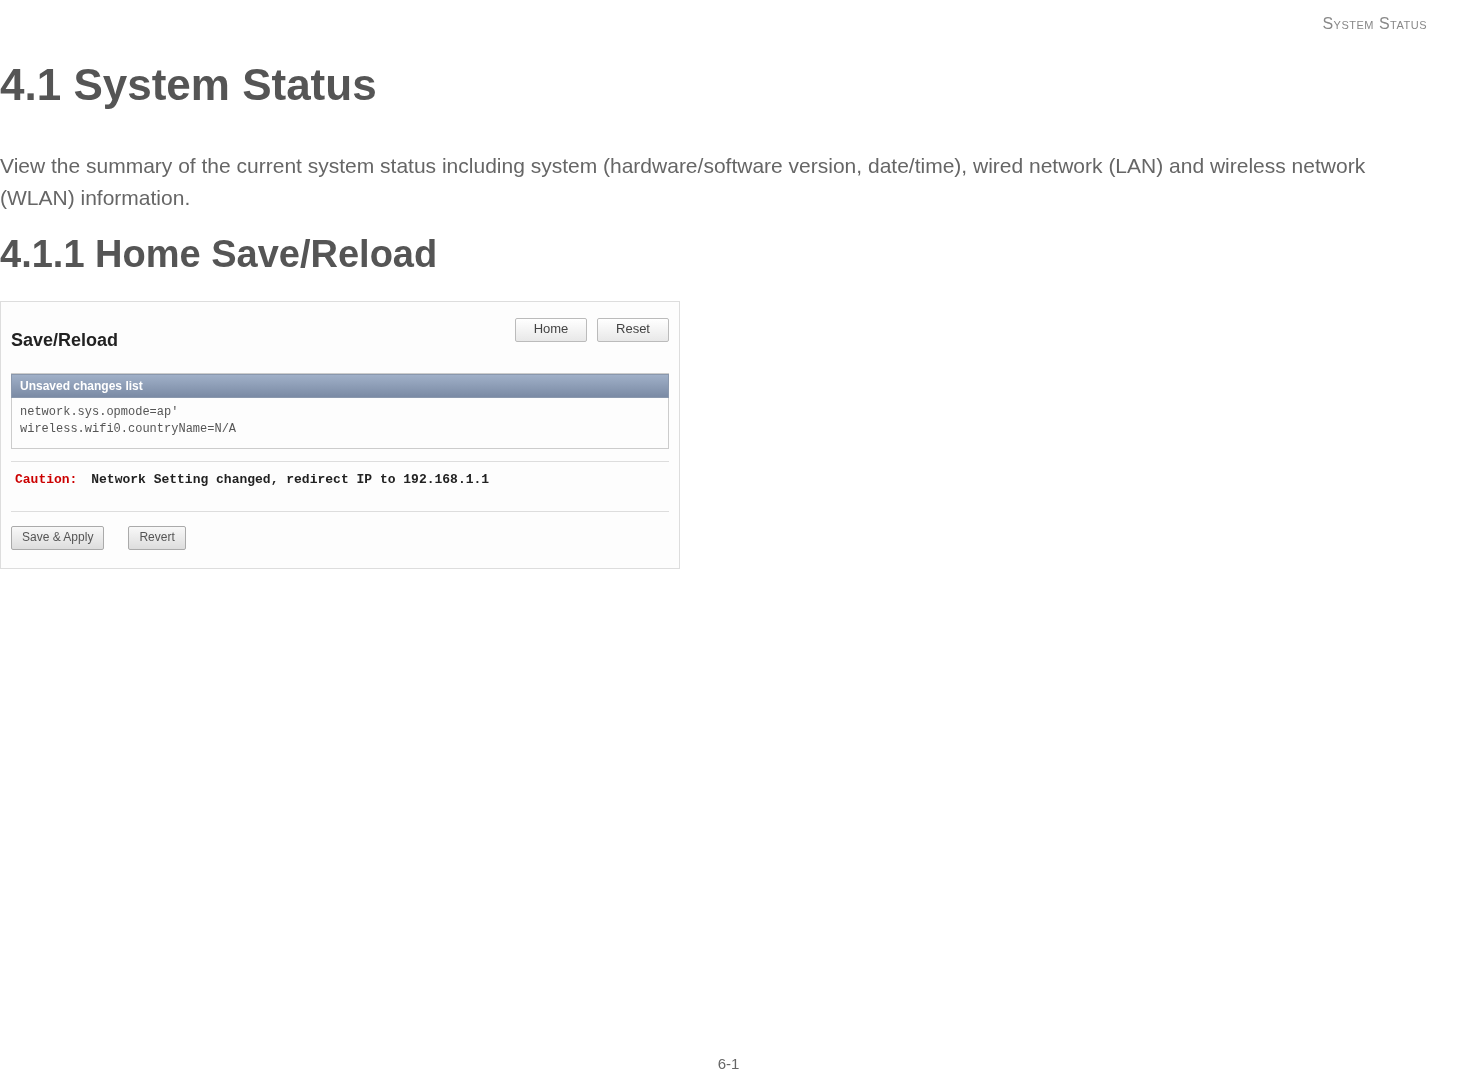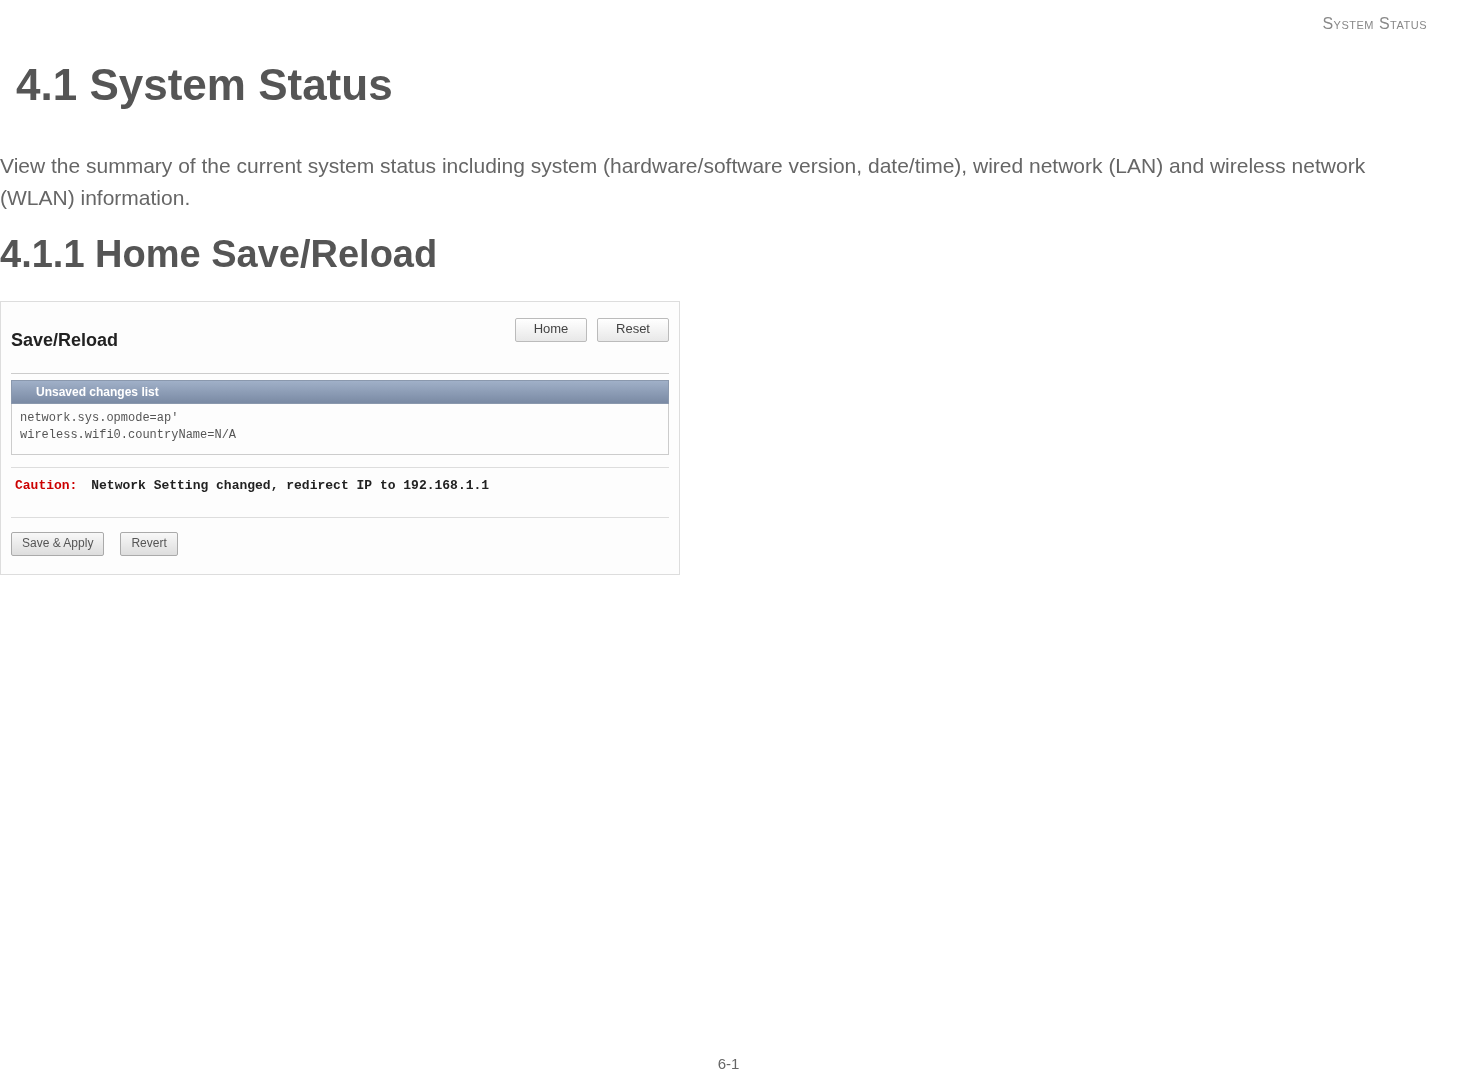--- a/index.html
+++ b/index.html
@@ -22,21 +22,20 @@
     }
     .content {
       padding: 50px 0 0 0;
     }
     h1.section-heading {
       font-family: Verdana, Geneva, sans-serif;
       font-size: 44px;
       font-weight: bold;
       color: #555;
       margin: 10px 0 40px 0;
-      padding-left: 16px;
     }
     p.intro {
       font-size: 21px;
       color: #666;
       line-height: 1.5;
       margin: 0 0 20px 0;
       max-width: 1440px;
     }
     h2.subsection-heading {
       font-family: Verdana, Geneva, sans-serif;
@@ -97,24 +96,24 @@
     }
     .ss-panel {
       margin: 14px 10px 8px 10px;
       border-top: 1px solid #ccc;
     }
     .ss-panel-header {
       background: linear-gradient(#a0b0c8, #7a8aa4);
       color: #fff;
       font-size: 12px;
       font-weight: bold;
-      padding: 4px 24px;
+      padding: 4px 8px;
       filter: blur(0.3px);
       border: 1px solid #8a98ad;
-      margin-top: 6px;
+      margin-top: 0;
     }
     .ss-panel-body {
       border: 1px solid #ccc;
       border-top: none;
       padding: 6px 8px 10px 8px;
       font-family: Liberation Mono, monospace;
       font-size: 12px;
       color: #555;
       line-height: 1.4;
       filter: blur(0.4px);
@@ -134,21 +133,21 @@
       font-weight: bold;
       margin-right: 6px;
     }
     .ss-caution-text {
       color: #222;
       font-weight: bold;
     }
     .ss-action-row {
       padding: 14px 10px 18px 10px;
       display: flex;
-      gap: 16px;
+      gap: 24px;
     }
     .ss-action-btn {
       height: 22px;
       border: 1px solid #aaa;
       border-radius: 2px;
       background: linear-gradient(#f8f8f8, #ddd);
       font-size: 12px;
       color: #555;
       padding: 0 10px;
       line-height: 20px;

